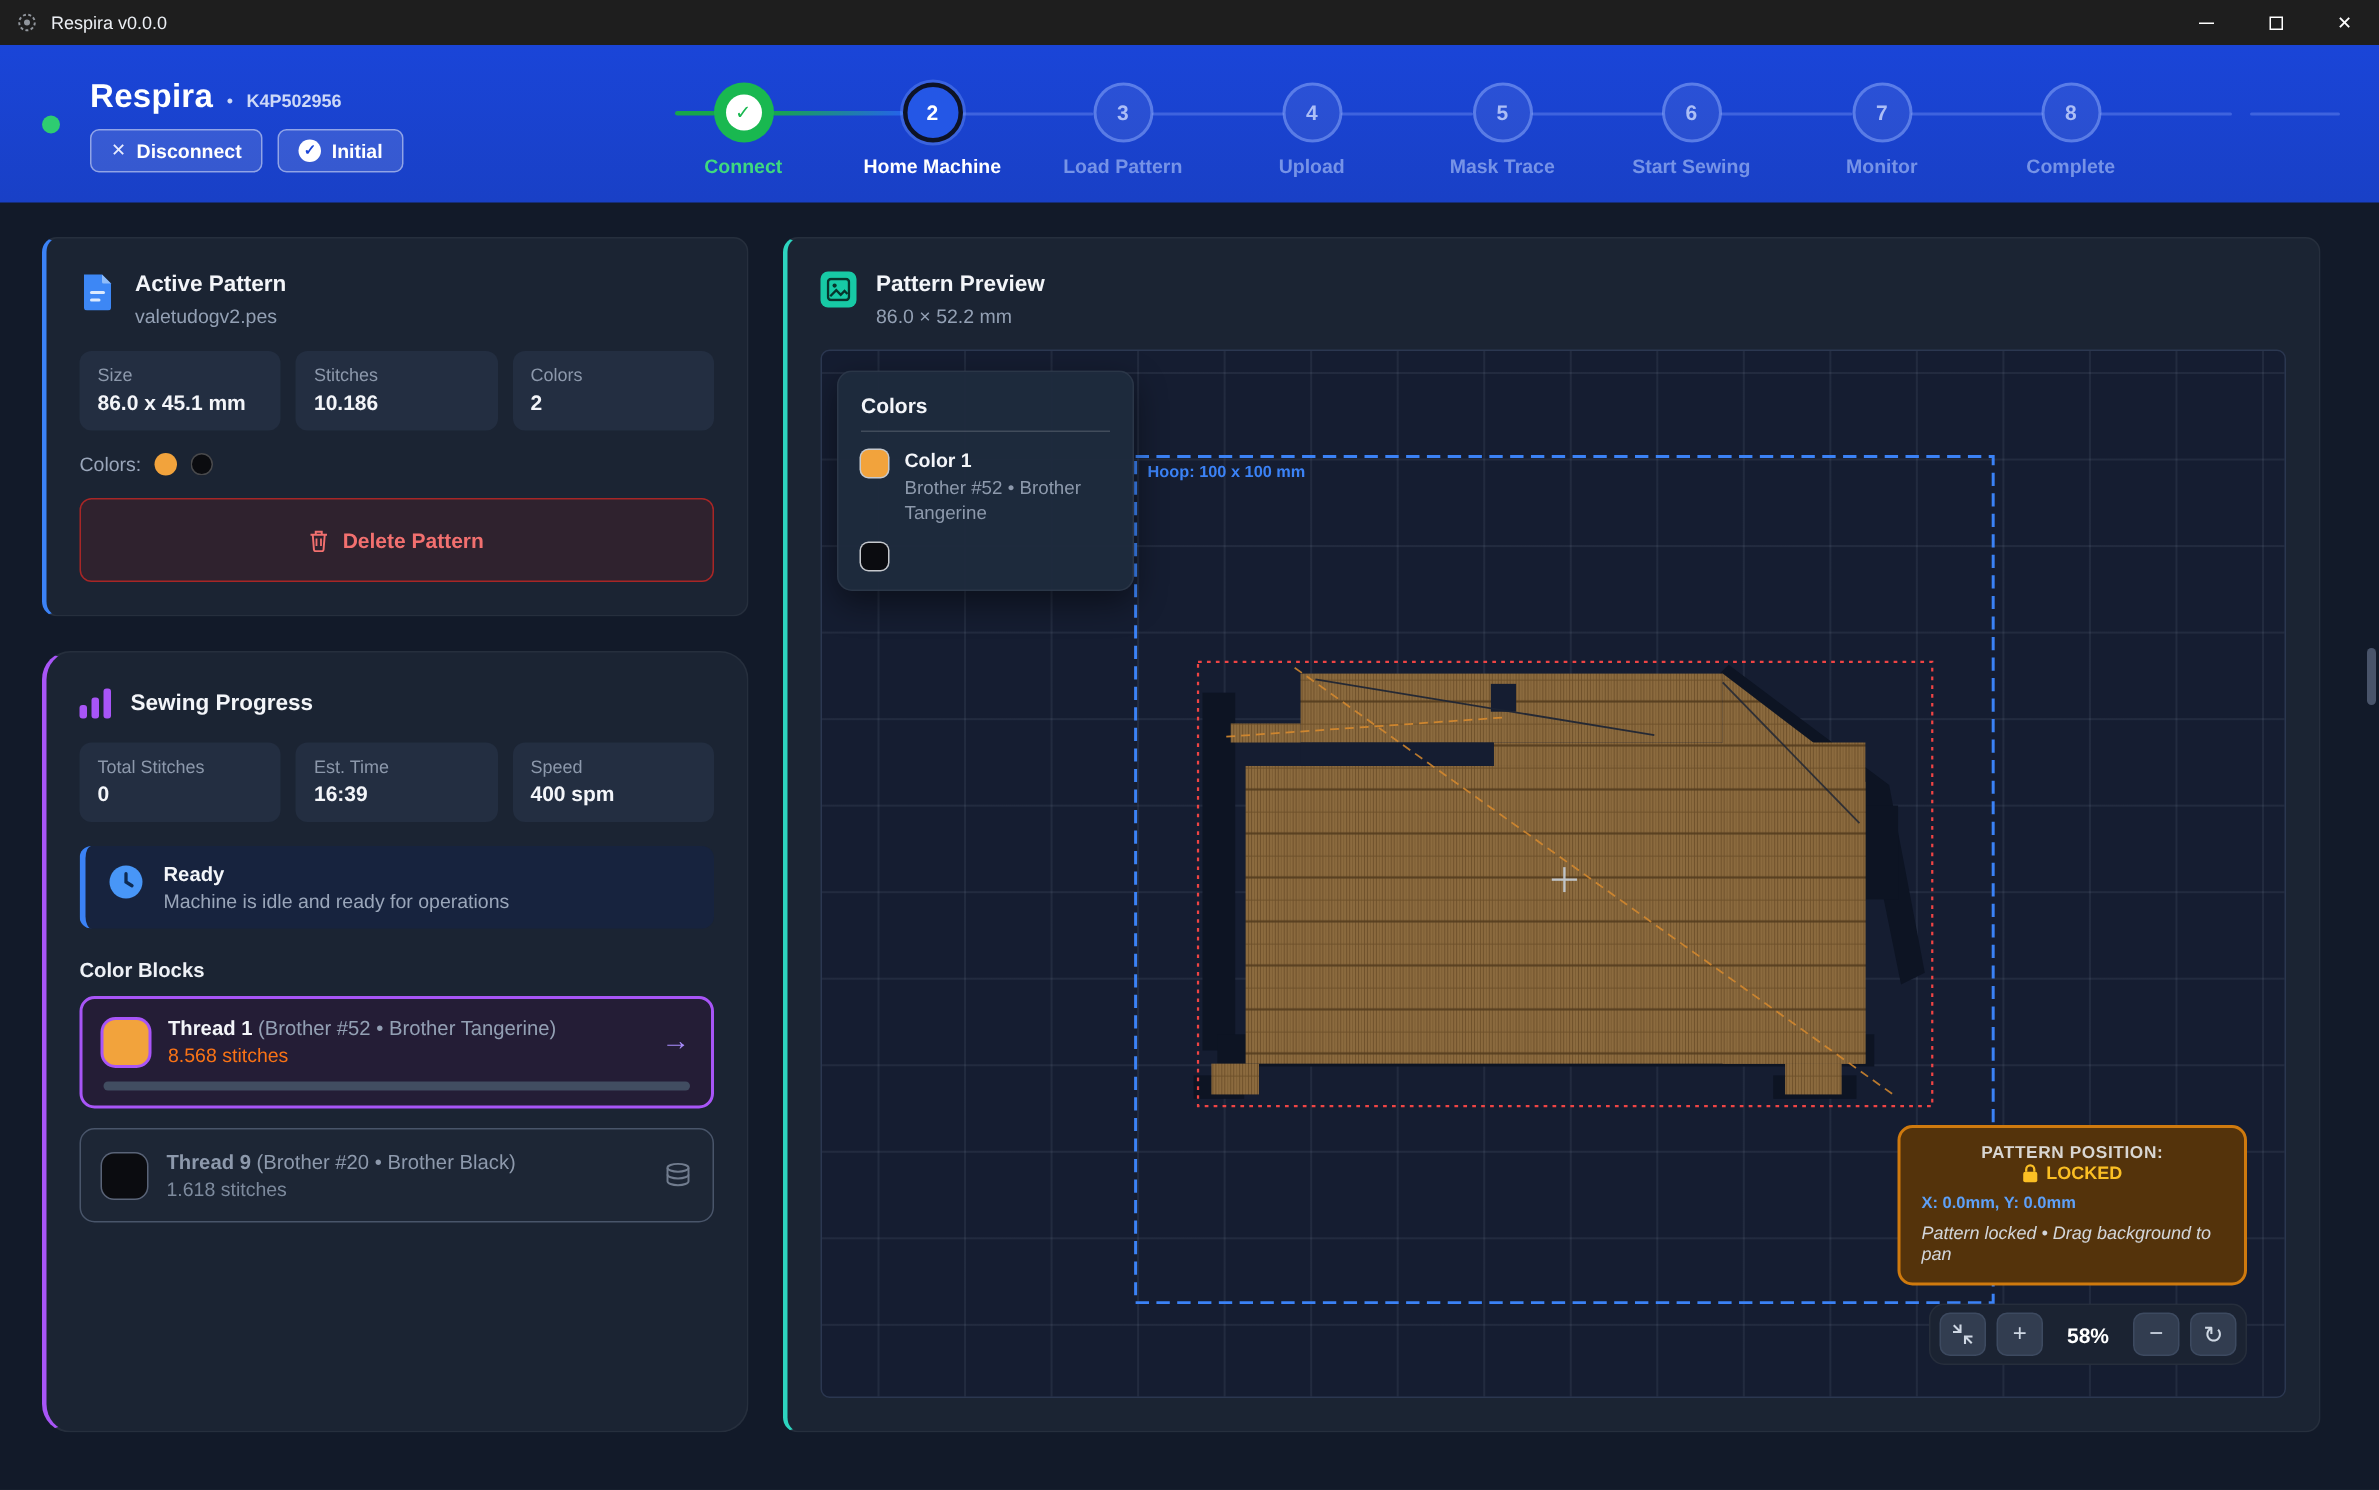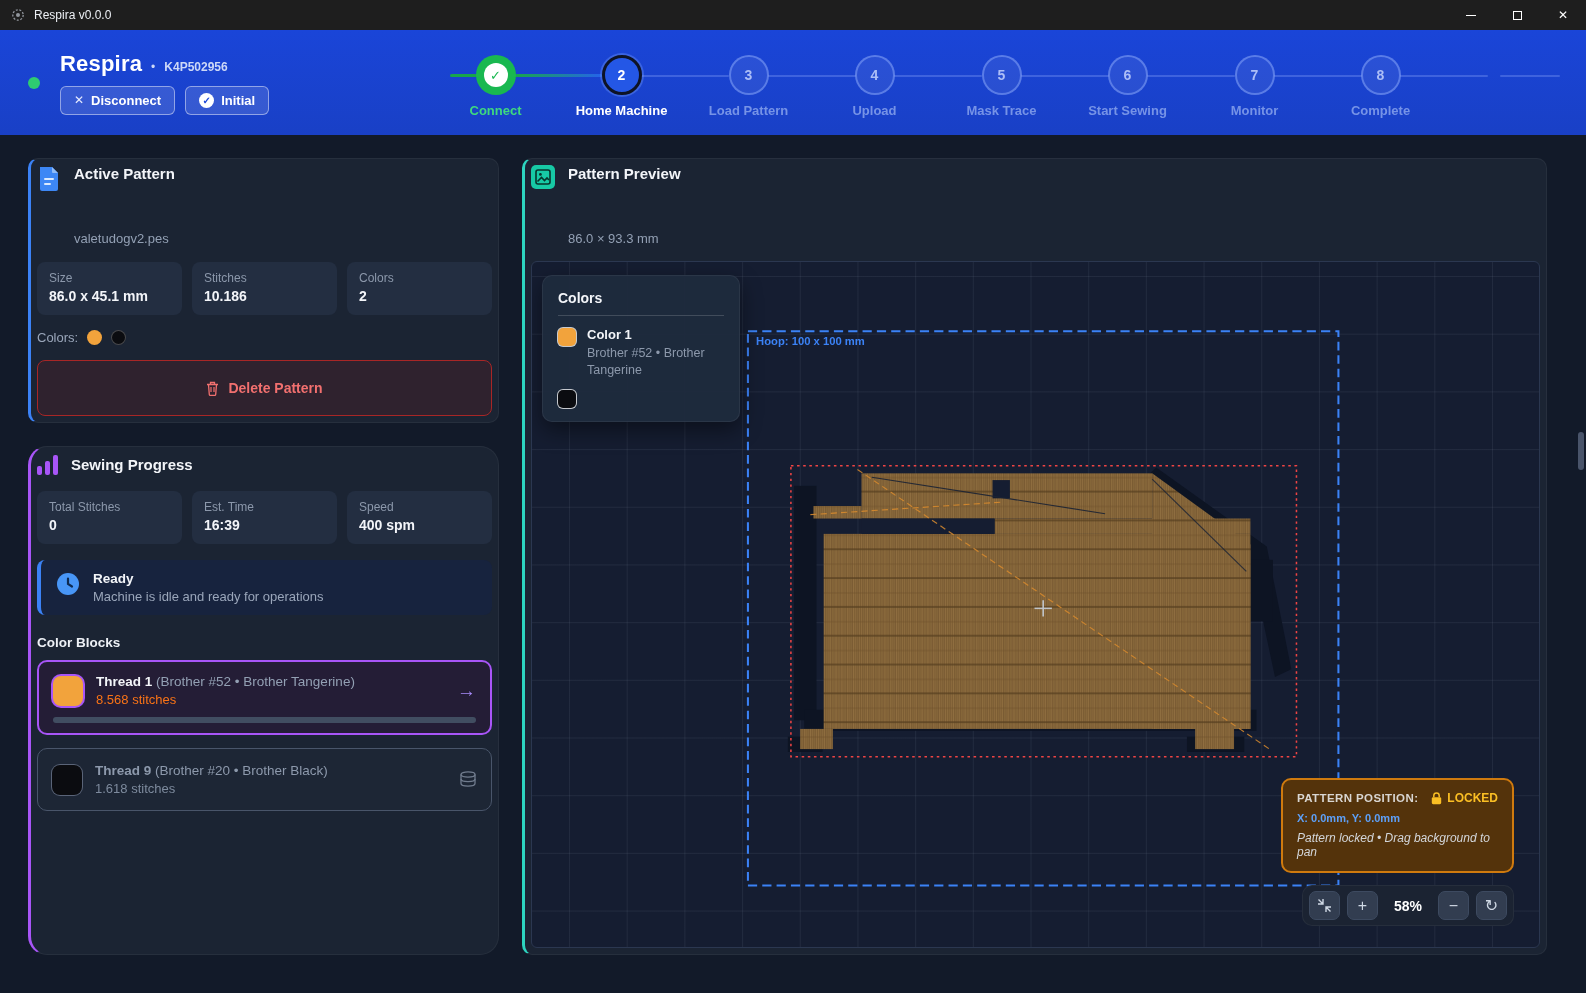--- a/index.html
+++ b/index.html
@@ -41,28 +41,28 @@
   .step-current .circle { background:#2457e6; border:3px solid #0d1326; box-shadow:0 0 0 2px rgba(120,160,255,.35); color:#fff; }
   .step-next .circle { background:rgba(255,255,255,.07); border:2px solid rgba(150,180,255,.45); color:rgba(205,218,255,.8); }
   .step-label { margin-top:8px; font-size:13px; font-weight:bold; }
   .step-done .step-label { color:#3fd97f; }
   .step-current .step-label { color:#fff; }
   .step-next .step-label { color:rgba(150,175,240,.75); }
 
   
   .main { display:flex; gap:23px; padding:23px 39px 0 28px; height:858px; align-items:stretch; }
   .leftcol { width:471px; flex:0 0 auto; display:flex; flex-direction:column; gap:23px; height:797px; }
-  .card { background:#1b2433; border:1px solid rgba(255,255,255,.05); border-radius:10px; padding:6px; }
+  .card { background:#1b2433; border:1px solid rgba(255,255,255,.05); border-radius:10px; padding:22px; }
   .card.accent-blue   { border-left:3px solid #3b82f6; }
   .card.accent-purple { border-left:3px solid #a855f7; }
   .card.accent-teal   { border-left:3px solid #2dd4bf; }
   .card-head { display:flex; gap:13px; }
   .card-head .txt { display:flex; flex-direction:column; gap:5px; }
   .card-title { font-size:15px; font-weight:bold; color:#f3f5f9; }
-  .card-sub { font-size:13px; color:#93a0b4;margin-top:44px; }
+  .card-sub { font-size:13px; color:#93a0b4; }
 
   .statgrid { display:grid; grid-template-columns:1fr 1fr 1fr; gap:10px; margin-top:16px; }
   .statbox { background:#232e41; border-radius:8px; padding:9px 12px 11px; }
   .statbox .sl { font-size:12px; color:#8c98ab; margin-bottom:3px; }
   .statbox .sv { font-size:14px; font-weight:bold; color:#f3f5f9; }
 
   .colors-row { display:flex; align-items:center; gap:9px; margin-top:15px; font-size:13px; color:#9aa6ba; }
   .dot { width:15px; height:15px; border-radius:50%; }
   .dot.black { box-shadow:0 0 0 1px rgba(255,255,255,.25) inset; }
 
@@ -110,21 +110,21 @@
 
   .legend { position:absolute; left:10px; top:13px; width:198px; background:rgba(30,42,61,.97); border:1px solid rgba(255,255,255,.06); border-radius:10px; padding:14px 15px 13px; box-shadow:0 8px 22px rgba(0,0,0,.45); z-index:3; }
   .legend-title { font-size:14px; font-weight:bold; color:#f3f5f9; padding-bottom:9px; border-bottom:1px solid rgba(255,255,255,.16); margin-bottom:11px; }
   .legend-item { display:flex; gap:11px; margin-bottom:10px; }
   .legend-item:last-child { margin-bottom:0; }
   .lswatch { width:18px; height:18px; border-radius:5px; flex:0 0 auto; margin-top:1px; box-shadow:0 0 0 1px rgba(255,255,255,.75); }
   .lname { font-size:13px; font-weight:bold; color:#f3f5f9; }
   .ldesc { font-size:12.5px; color:#8d99ac; line-height:1.35; margin-top:3px; }
 
   .pos-overlay { position:absolute; right:25px; bottom:74px; width:233px; background:#54330b; border:2px solid #cf7a0e; border-radius:10px; padding:11px 14px 12px; z-index:3; }
-  .pos-row1 { display:flex; align-items:center; justify-content:space-between; }
+  .pos-row1 { display:flex; align-items:center; justify-content:space-between;flex-direction:column; }
   .pos-label { font-size:11.5px; font-weight:bold; color:#d9d6d2; letter-spacing:.4px; }
   .pos-lock { display:flex; align-items:center; gap:5px; font-size:12px; font-weight:bold; color:#fbbf24; }
   .pos-coords { margin-top:7px; font-size:11px; font-weight:bold; color:#5ea0f7; }
   .pos-hint { margin-top:7px; font-size:12px; font-style:italic; color:#d3d6da; }
 
   .zoombar { position:absolute; right:25px; bottom:21px; background:#1b2332; border:1px solid rgba(255,255,255,.05); border-radius:10px; padding:5px 6px; display:flex; align-items:center; gap:7px; z-index:3; }
   .zbtn { width:31px; height:29px; background:#323d50; border:1px solid #3d4a60; border-radius:7px; color:#cfd8e4; display:flex; align-items:center; justify-content:center; font-size:16px; cursor:pointer; }
   .zpct { width:46px; text-align:center; font-size:14px; font-weight:bold; color:#fff; }
 
   .scroll-thumb { position:fixed; right:2px; top:432px; width:6px; height:38px; border-radius:3px; background:#49546a; }
@@ -336,21 +336,21 @@
       <div class="card-head">
         <span class="img-icon">
           <svg width="16" height="16" viewBox="0 0 16 16">
             <rect x="1" y="1" width="14" height="14" rx="2" fill="none" stroke="#07342c" stroke-width="1.6"></rect>
             <circle cx="5.4" cy="5.4" r="1.4" fill="#07342c"></circle>
             <path d="M2.5 12.5 l4-4 3 3 2.5-2.5 2 2" fill="none" stroke="#07342c" stroke-width="1.6"></path>
           </svg>
         </span>
         <div class="txt">
           <div class="card-title">Pattern Preview</div>
-          <div class="card-sub">86.0 × 93.3 mm</div>
+          <div class="card-sub">86.0 × 52.2 mm</div>
         </div>
       </div>
 
       <div class="canvas-wrap">
 
         <div class="legend">
           <div class="legend-title">Colors</div>
           <div class="legend-item">
             <span class="lswatch" style="background: rgb(242, 163, 60);"></span>
             <div>

